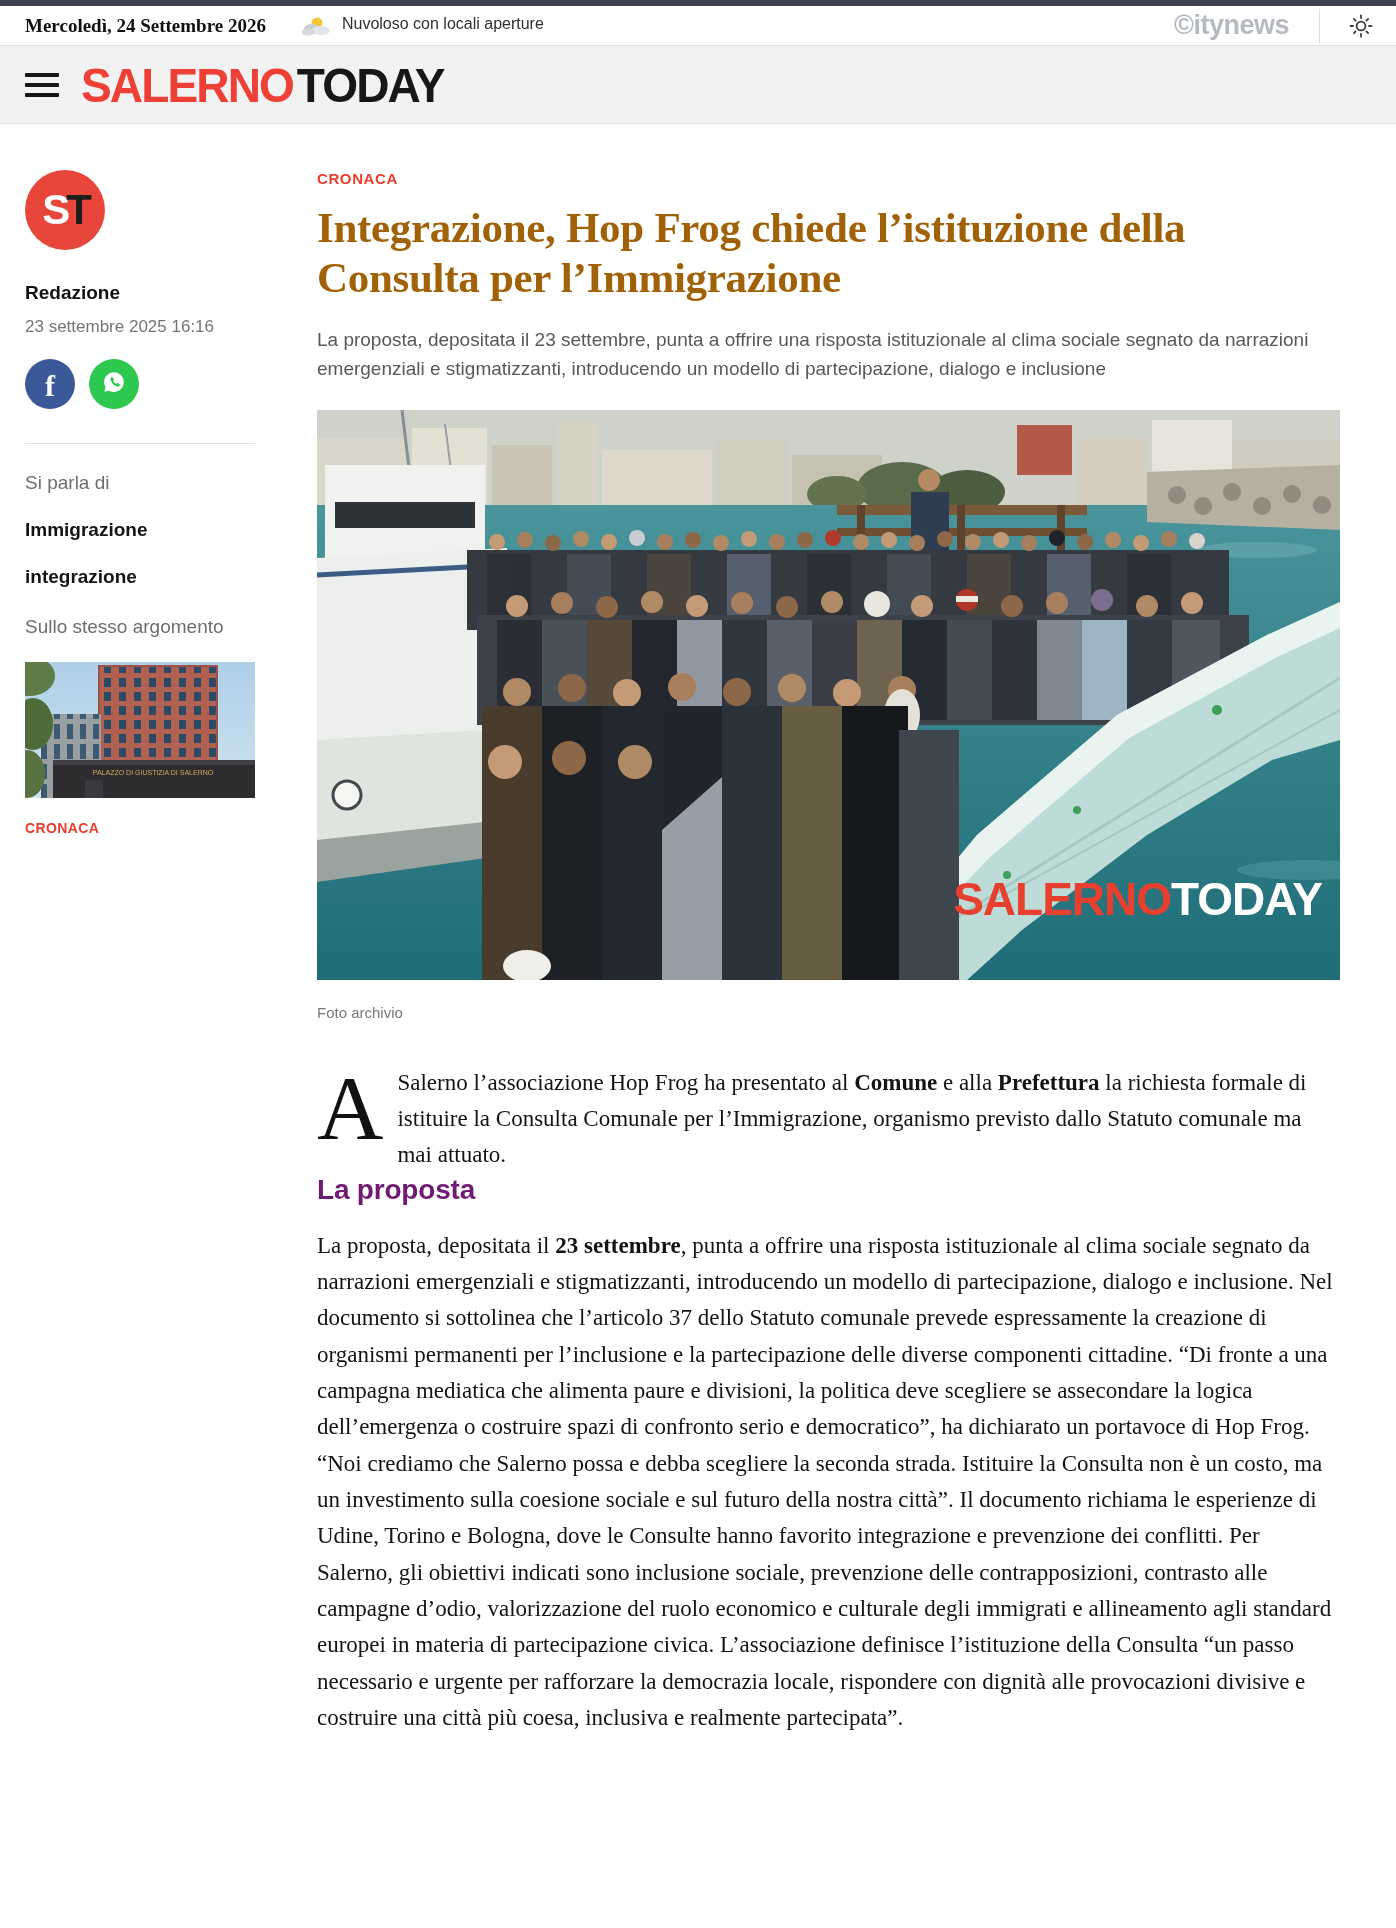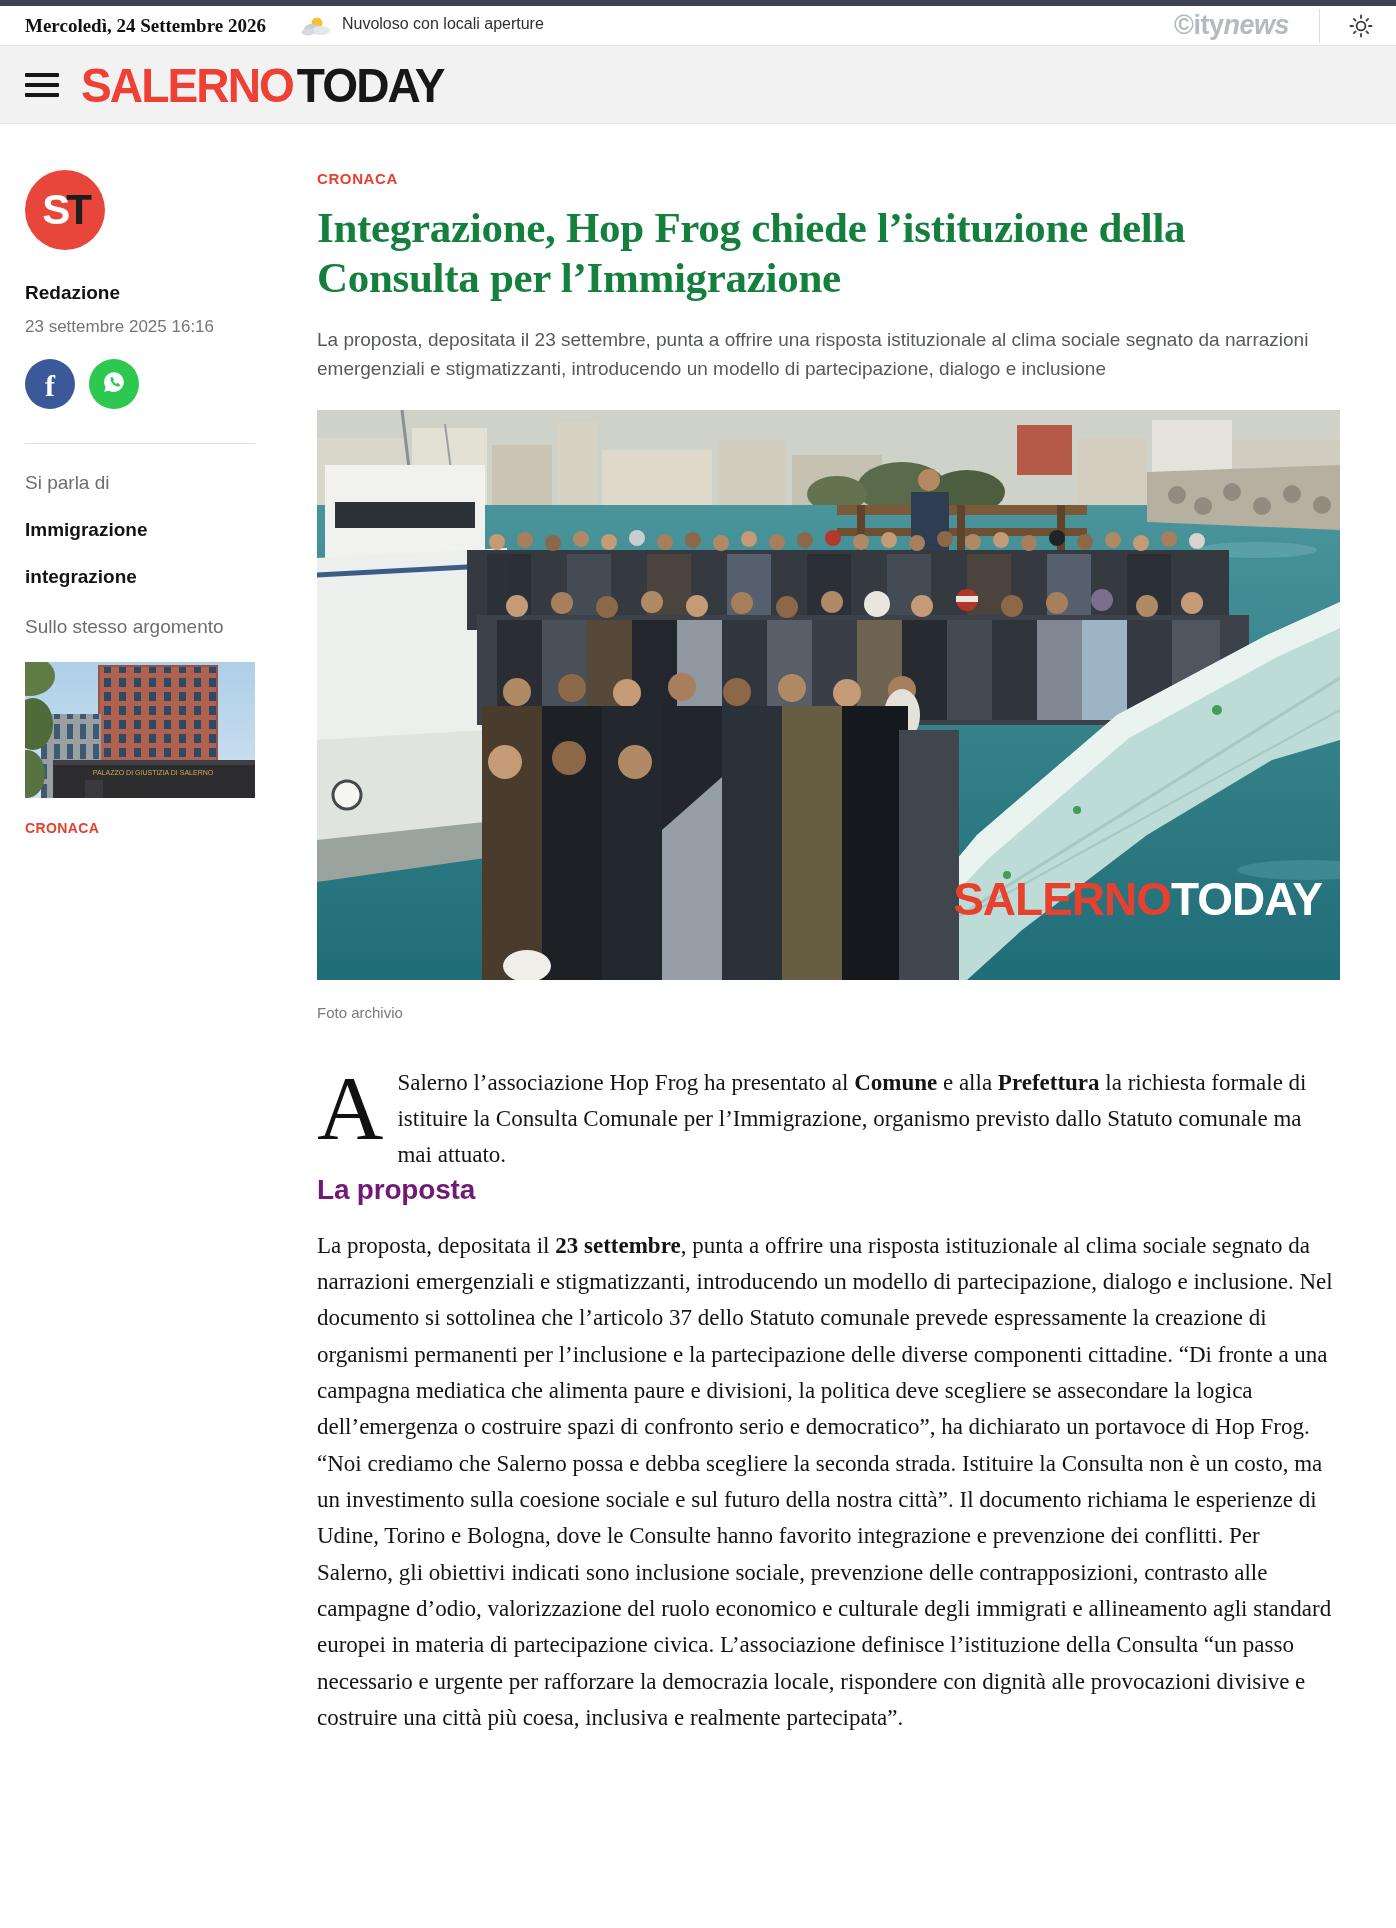--- a/index.html
+++ b/index.html
@@ -13,21 +13,21 @@
   .topbar {
     height:40px; display:flex; align-items:center; padding:0 22px 0 25px;
     border-bottom:1px solid #e4e4e4; background:#fff;
   }
   .topbar-date { font-family:"Liberation Serif", serif; font-weight:bold; font-size:19px; color:#111; }
   .weather { display:flex; align-items:flex-start; margin-left:34px; }
   .weather svg { display:block; }
   .weather-text { margin-left:10px; font-size:16px; color:#2f2f2f; }
   .topbar-right { margin-left:auto; display:flex; align-items:center; }
   .citynews { color:#b5bac1; font-size:27px; font-weight:bold; letter-spacing:-0.5px; }
-  .citynews .cn-news { font-style:italic; }
+  .citynews .cn-news { }
   .topbar-divider { width:1px; height:34px; background:#ddd; margin:0 28px 0 30px; }
   .theme-toggle { width:26px; height:26px; display:flex; align-items:center; justify-content:center; cursor:pointer; }
   
   .header {
     height:78px; background:#f2f2f2; border-bottom:1px solid #e2e2e2;
     display:flex; align-items:center; padding:0 25px;
   }
   .hamburger { width:34px; height:24px; display:flex; flex-direction:column; justify-content:space-between; cursor:pointer; }
   .hamburger span { display:block; height:4px; background:#161616; border-radius:1px; }
   .site-logo { margin-left:22px; font-size:49px; font-weight:800; letter-spacing:-2px; transform:scaleX(.94); transform-origin:left center; white-space:nowrap; }
@@ -55,21 +55,21 @@
   .sb-divider { height:1px; background:#e1e1e1; margin-top:34px; }
   .sb-label { margin-top:28px; font-size:19px; color:#6d6d6d; }
   .topic-link { margin-top:25px; font-size:19px; font-weight:bold; color:#141414; cursor:pointer; }
   .related-thumb { margin-top:24px; width:230px; height:136px; overflow:hidden; cursor:pointer; }
   .related-cat { margin-top:22px; font-size:14px; font-weight:bold; color:#e8402e; letter-spacing:.4px; }
   .related-title { margin-top:10px; font-family:"Liberation Serif", serif; font-weight:bold; font-size:21px; line-height:1.28; color:#111; cursor:pointer; }
   
   .article-cat { font-size:15px; font-weight:bold; color:#e8402e; letter-spacing:.6px; }
   h1.article-title {
     margin-top:16px; font-family:"Liberation Serif", serif; font-weight:700;
-    font-size:43px; line-height:1.16; color:#15803d; letter-spacing:-0.3px;
+    font-size:43px; line-height:1.16; color:#a16207; letter-spacing:-0.3px;
   }
   .article-subtitle { margin-top:22px; font-size:19px; line-height:1.55; color:#56595c; max-width:1010px; }
   figure.hero { margin-top:26px; width:100%; height:570px; background:#2a6d76; }
   figure.hero svg { display:block; width:100%; height:100%; }
   .photo-caption { margin-top:24px; font-size:15px; color:#7a7a7a; }
   .lead, .bodytext { font-family:"Liberation Serif", serif; font-size:23px; line-height:1.58; color:#141414; }
   .lead { margin-top:44px; }
   .dropcap {
     float:left; font-family:"Liberation Serif", serif; font-weight:400;
     font-size:92px; line-height:.78; padding:8px 14px 0 0; color:#111;

